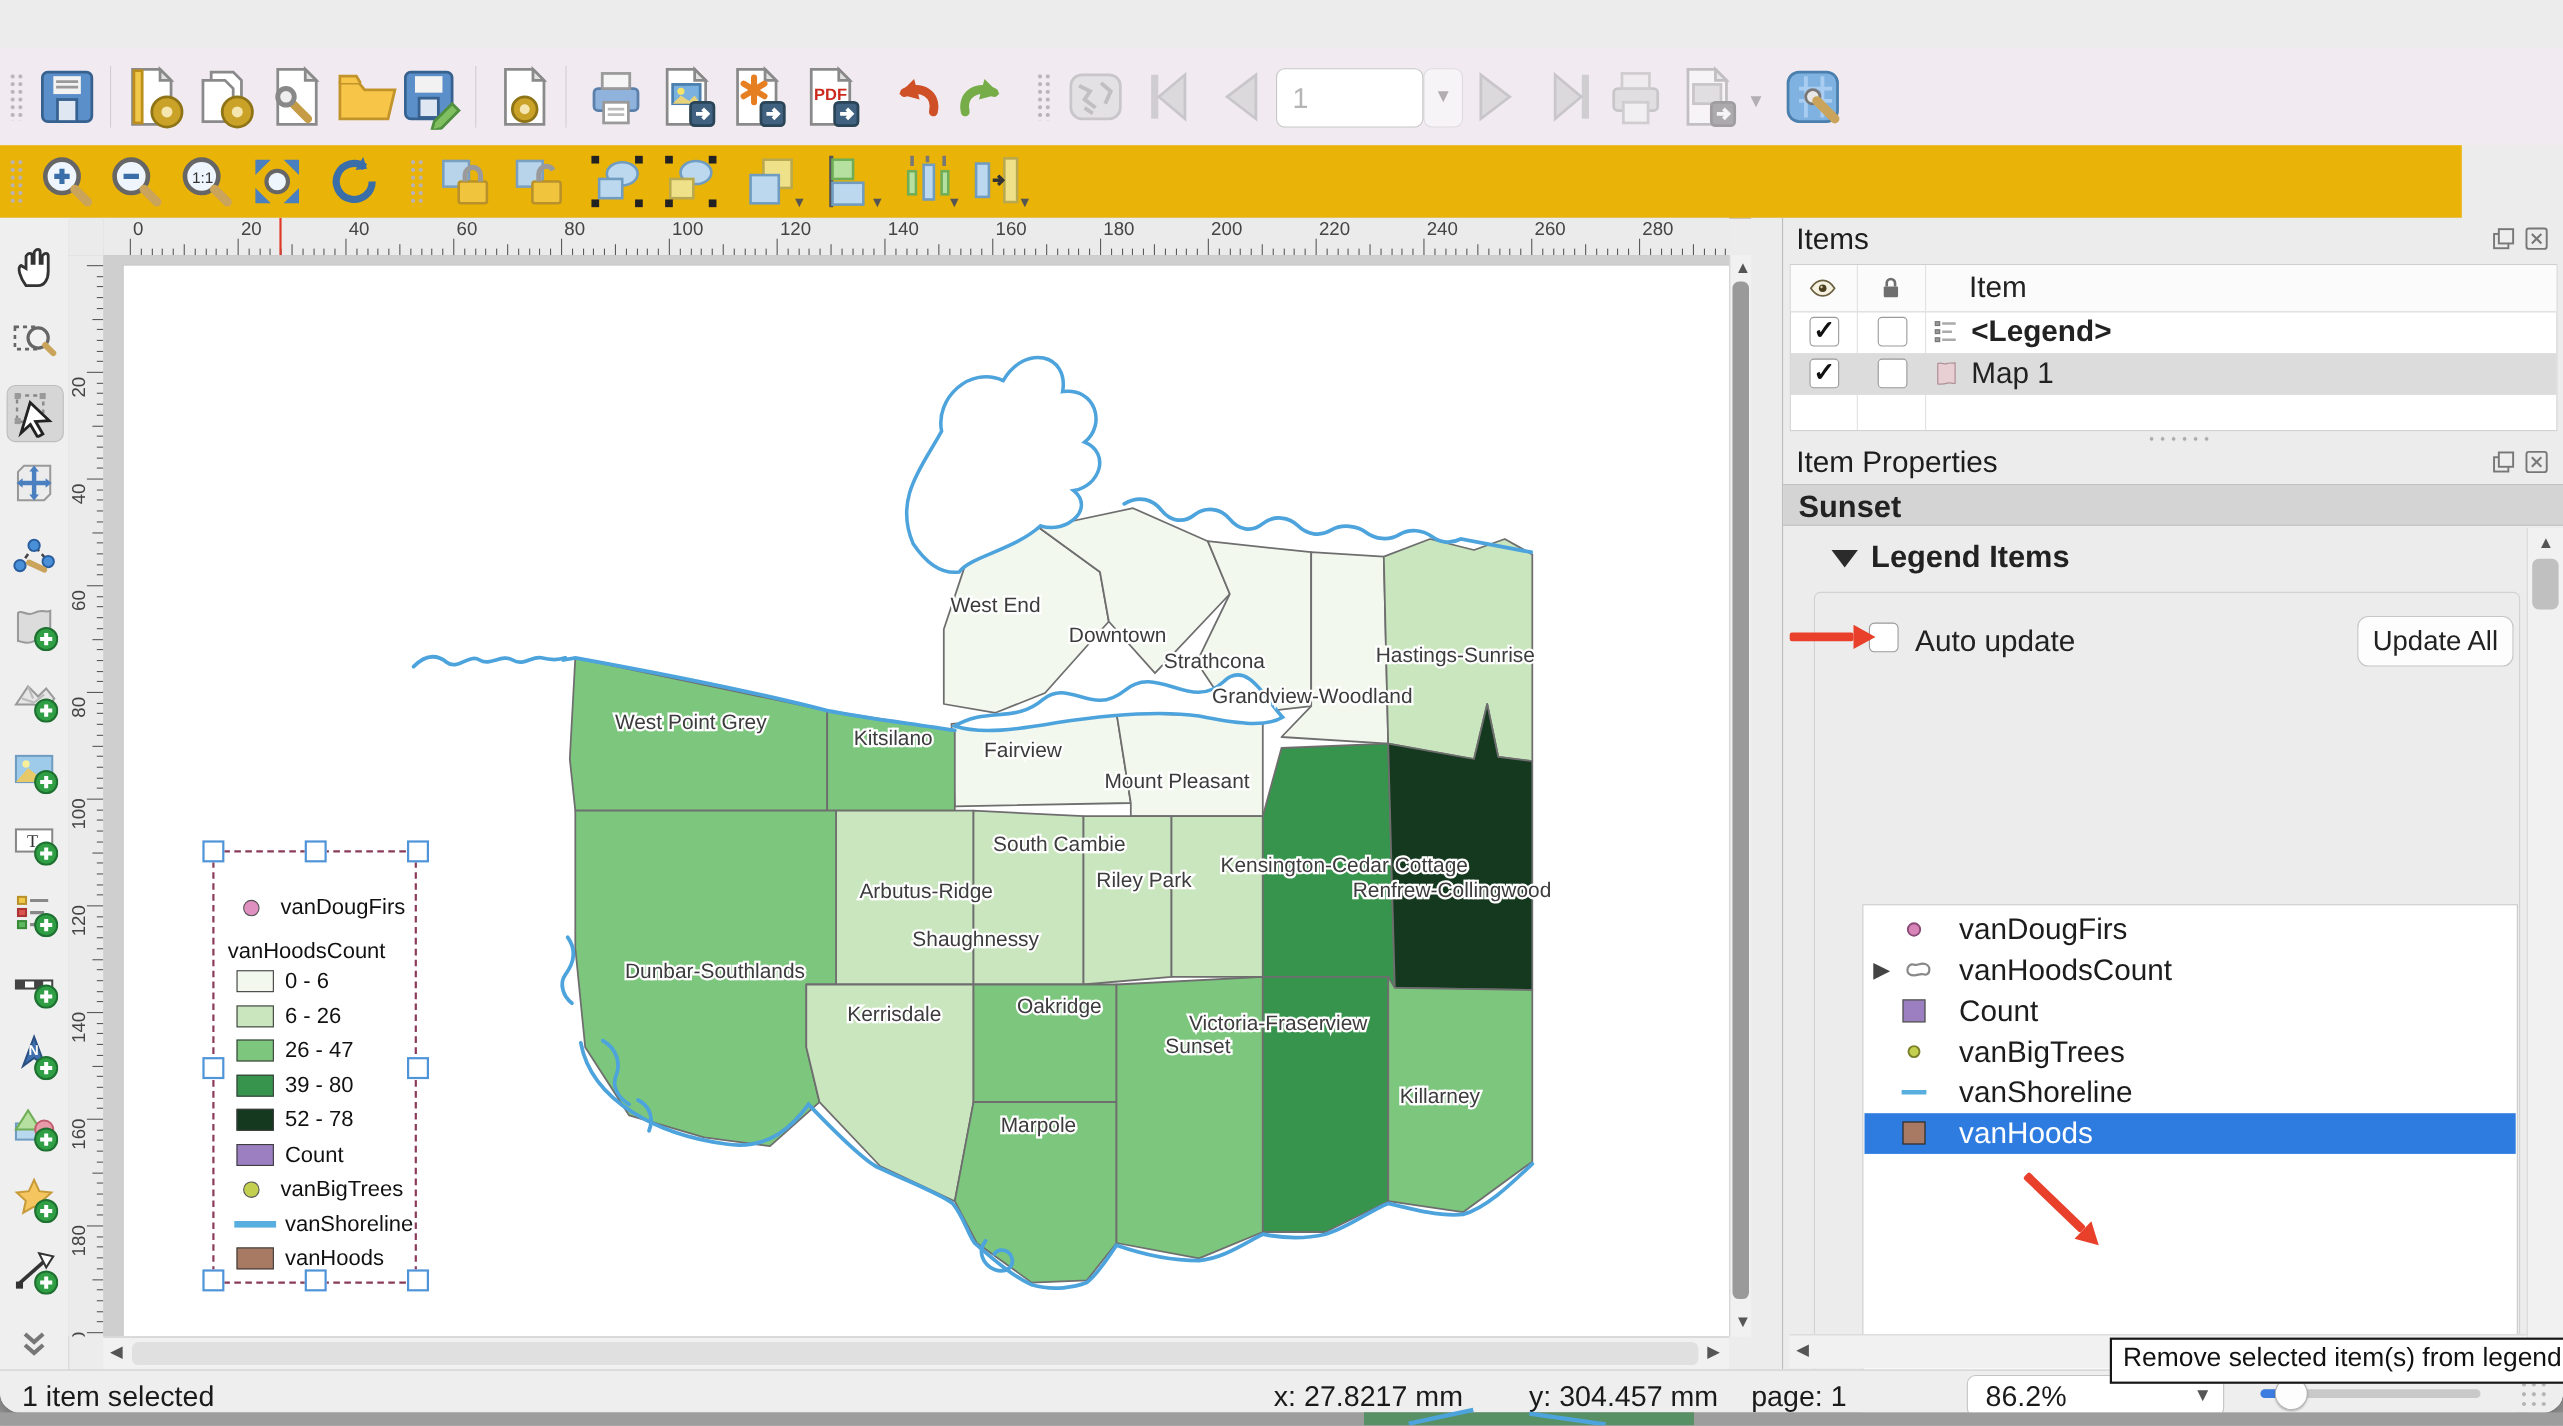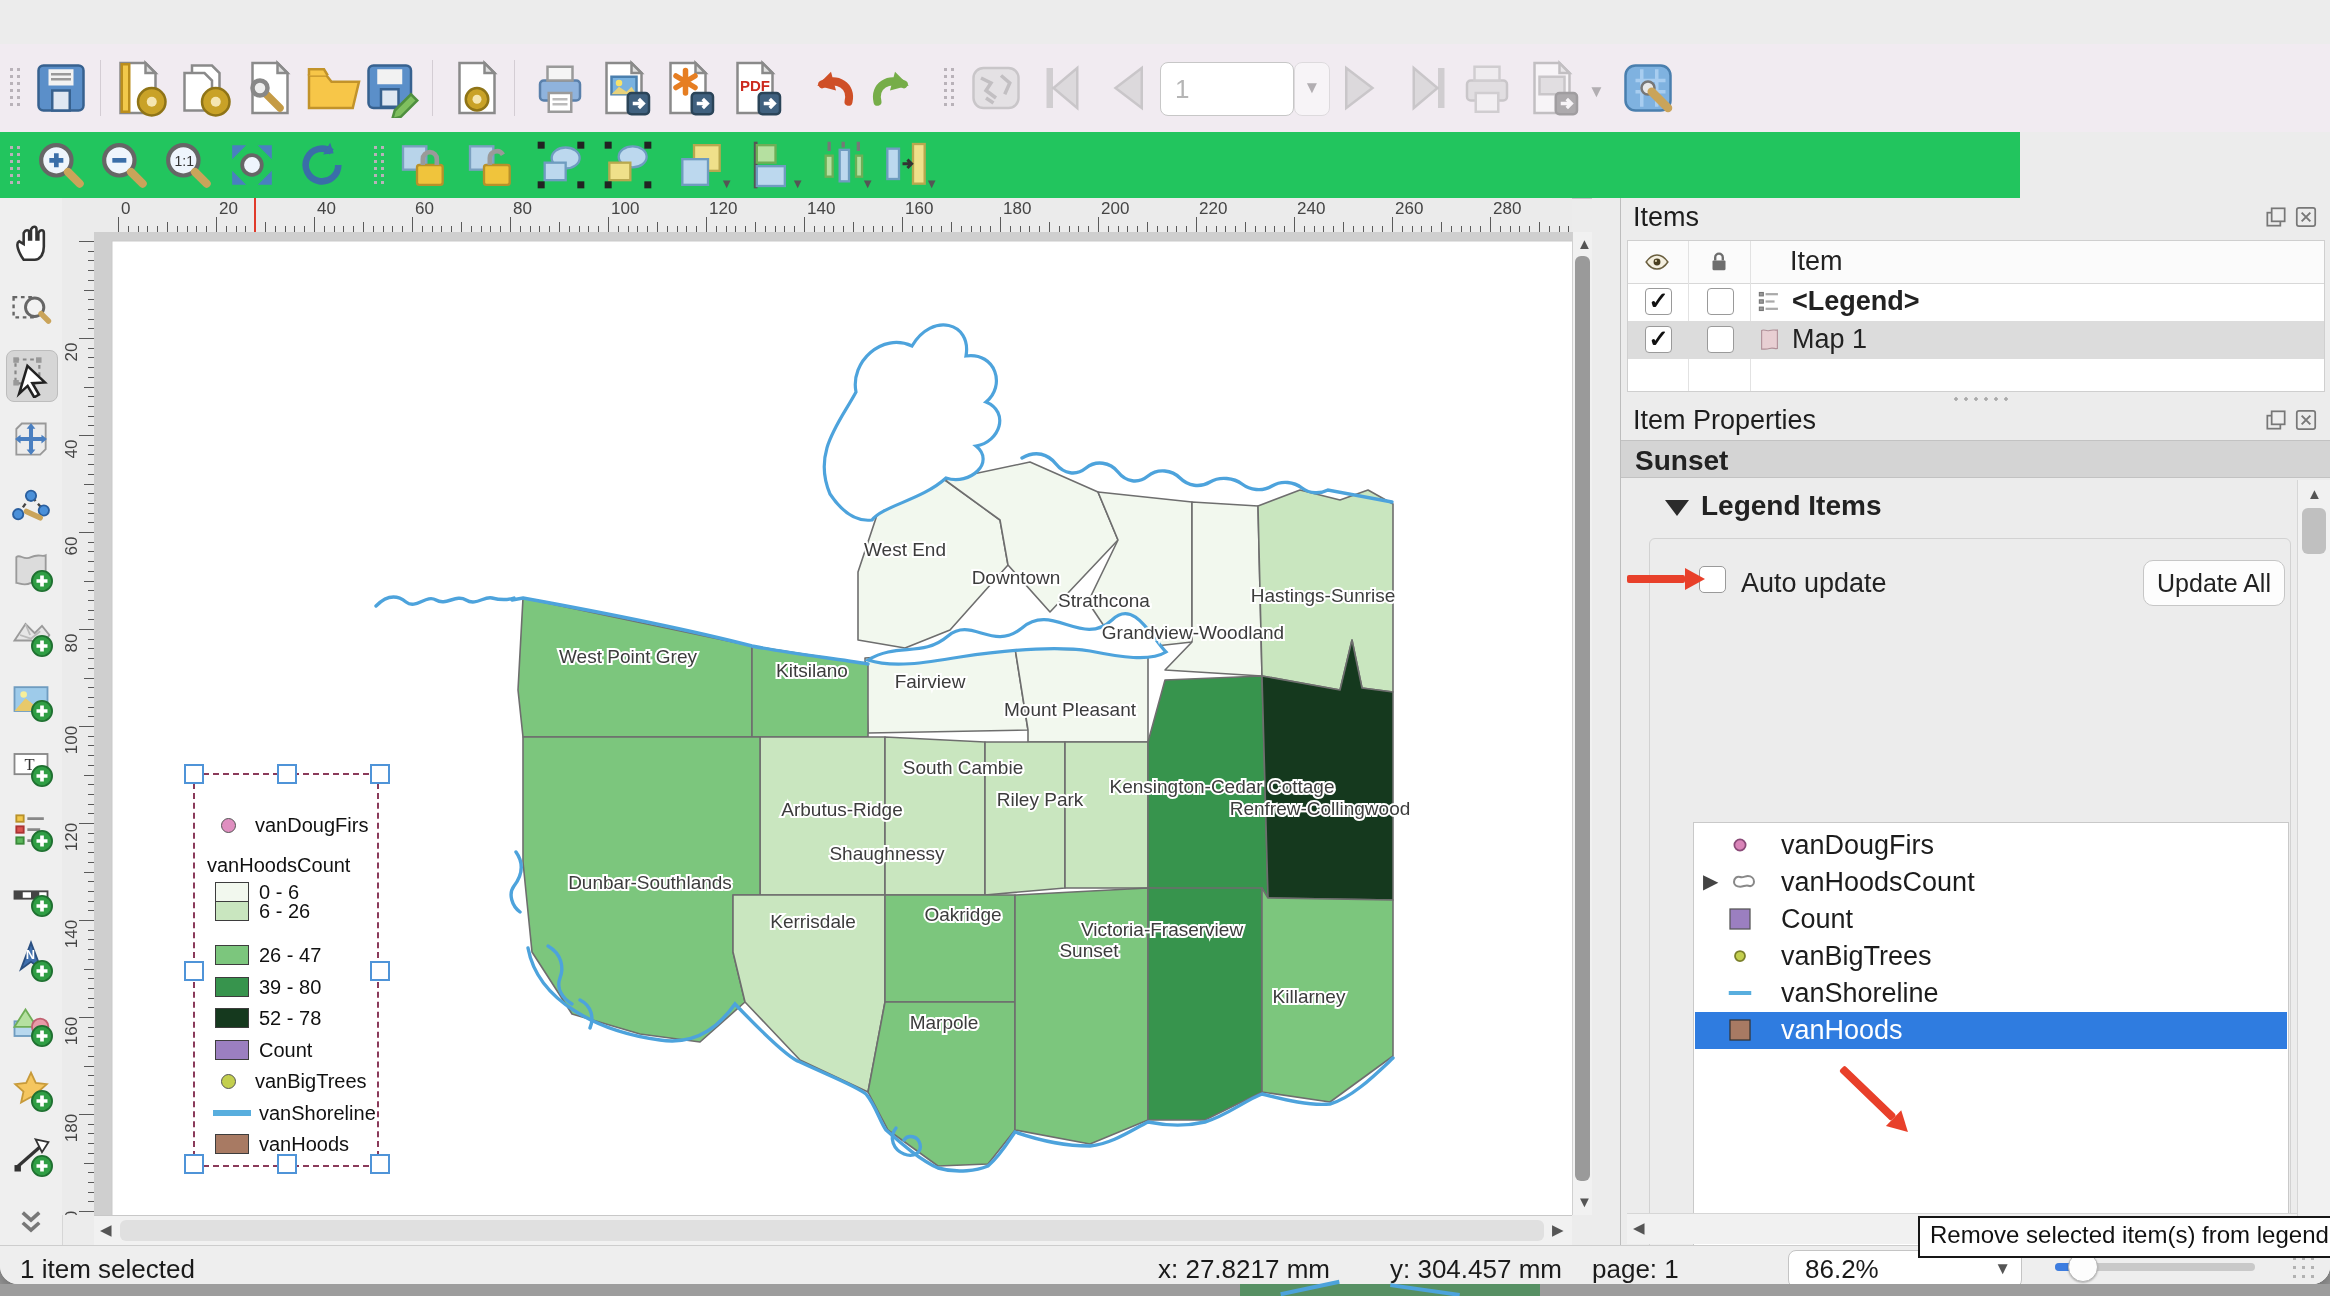--- a/index.html
+++ b/index.html
@@ -5,21 +5,21 @@
   html,body{margin:0;padding:0}
   body{background:#8f8f8f;font-family:"Liberation Sans",sans-serif;color:#222}
   #screen{position:relative;width:2330px;height:1296px;overflow:hidden;background:#9d9d9d}
   .abs{position:absolute}
   
   #window{position:absolute;left:0;top:0;width:2330px;height:1284px;background:#ececec;border-radius:0 0 18px 18px;overflow:hidden;box-shadow:0 6px 18px rgba(0,0,0,.35)}
   #titlebar{position:absolute;left:0;top:0;width:2330px;height:44px;background:linear-gradient(#f5eff5,#efe8ef);border-bottom:1px solid #ddd4dd}
   .tl{position:absolute;top:10px;width:22px;height:22px;border-radius:50%}
   #win-title{position:absolute;left:0;top:8px;width:2330px;text-align:center;font-size:27px;font-weight:bold;color:#3f3f3f}
   #toolbar-row1{position:absolute;left:0;top:44px;width:2330px;height:88px;background:#f1ebf1}
-  #toolbar-row2{position:absolute;left:0;top:132px;width:2020px;height:66px;background:#22c55e;border-bottom:1px solid #c9c2c9}
+  #toolbar-row2{position:absolute;left:0;top:132px;width:2238px;height:66px;background:#eab308;border-bottom:1px solid #c9c2c9}
   .tb-btn{position:absolute;top:14px;width:60px;height:60px;border-radius:8px}
   .tb-btn svg{width:100%;height:100%}
   #toolbar-row2 .tb-btn{top:5px;width:56px;height:56px}
   .tb-sep{position:absolute;top:16px;width:1px;height:56px;background:#d4cdd4}
   .tb-handle{position:absolute;top:22px;width:14px;height:44px;background:radial-gradient(circle,#b9b2b9 1.6px,transparent 2px);background-size:7px 7px}
   #toolbar-row2 .tb-handle{top:12px}
   .disabled{filter:grayscale(1);opacity:.45}
   .combo{position:absolute;background:#fff;border:1.5px solid #c7c7c7;border-radius:8px}
   .caret{color:#666;font-size:17px}
   
@@ -721,21 +721,21 @@
             <span style="position:absolute;left:26px;top:5px;width:15px;height:15px;border-radius:50%;background:#df8fc0;border:1.5px solid #555;box-sizing:border-box"></span>
             <span class="cl-label" style="left:60px">vanDougFirs</span>
           </div>
           <div class="cl-row" style="top: 78px;">
             <span class="cl-label" style="left:12px">vanHoodsCount</span>
           </div>
           <div class="cl-row" style="top: 105px;">
             <span class="cl-swatch" style="background:#f2f8ee"></span>
             <span class="cl-label" style="left:64px">0 - 6</span>
           </div>
-          <div class="cl-row" style="top: 124px;">
+          <div class="cl-row" style="top: 137px;">
             <span class="cl-swatch" style="background:#c9e6bf"></span>
             <span class="cl-label" style="left:64px">6 - 26</span>
           </div>
           <div class="cl-row" style="top: 168px;">
             <span class="cl-swatch" style="background:#7cc67d"></span>
             <span class="cl-label" style="left:64px">26 - 47</span>
           </div>
           <div class="cl-row" style="top: 200px;">
             <span class="cl-swatch" style="background:#37944d"></span>
             <span class="cl-label" style="left:64px">39 - 80</span>

